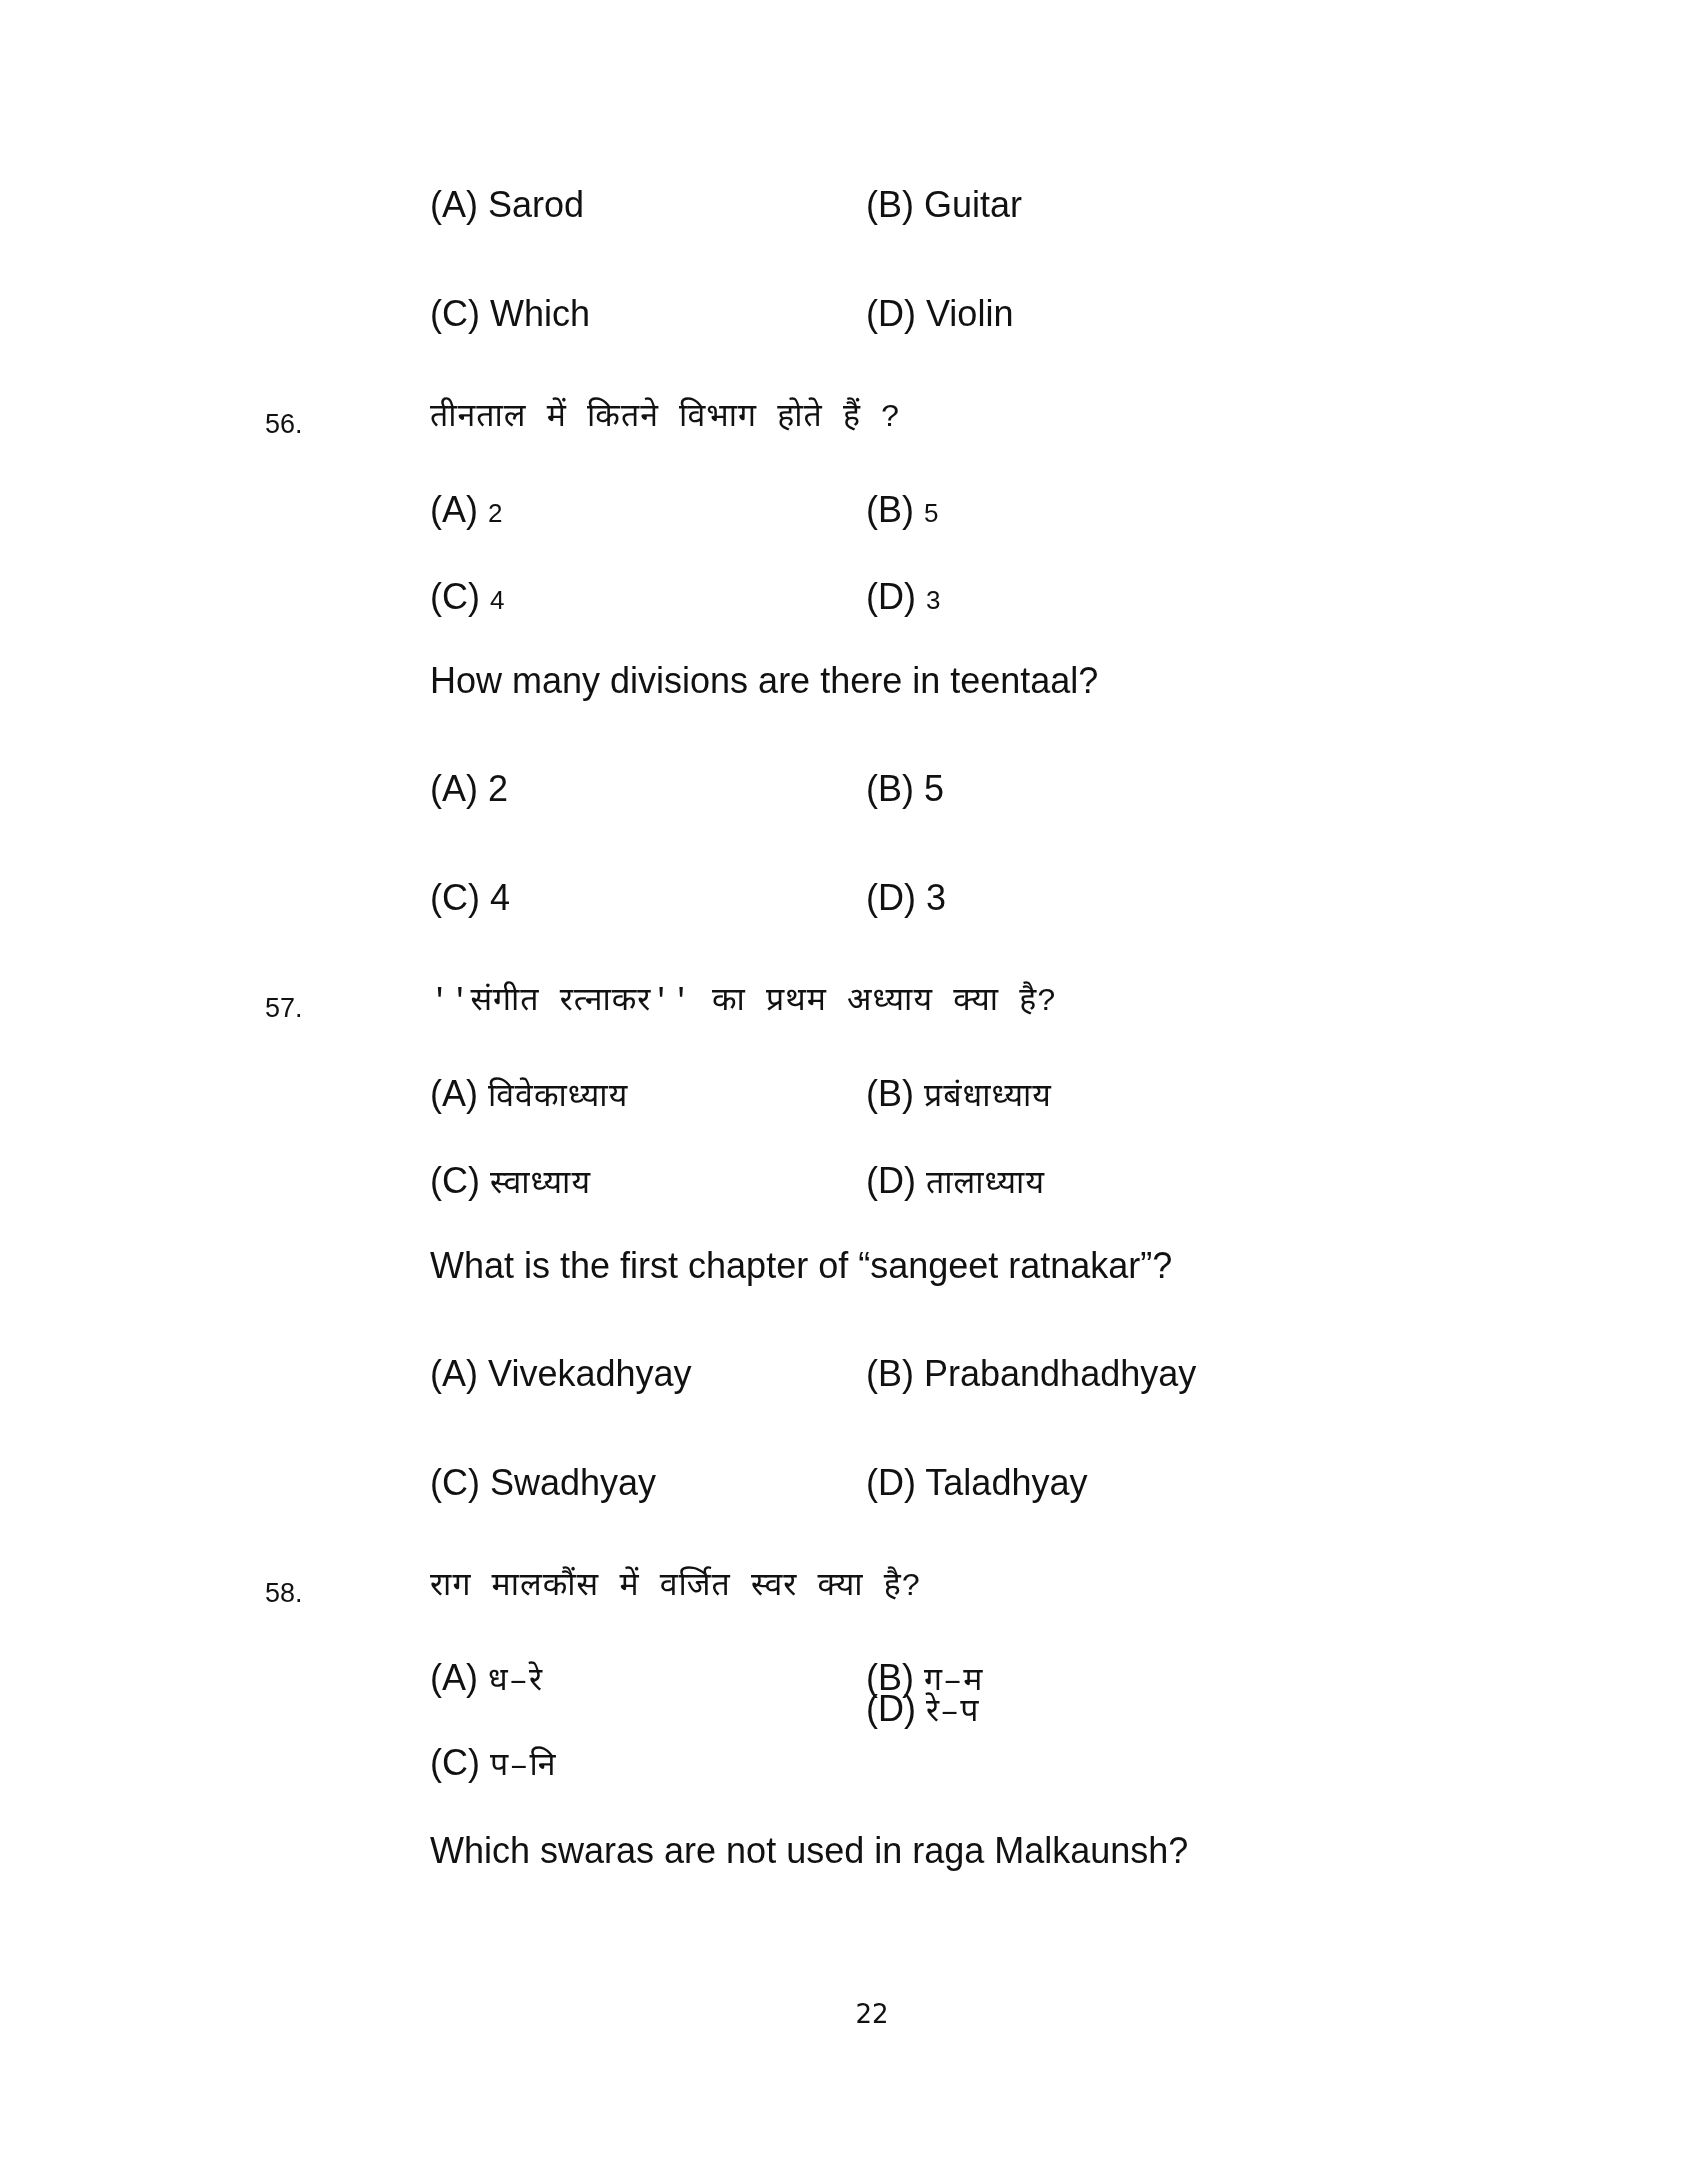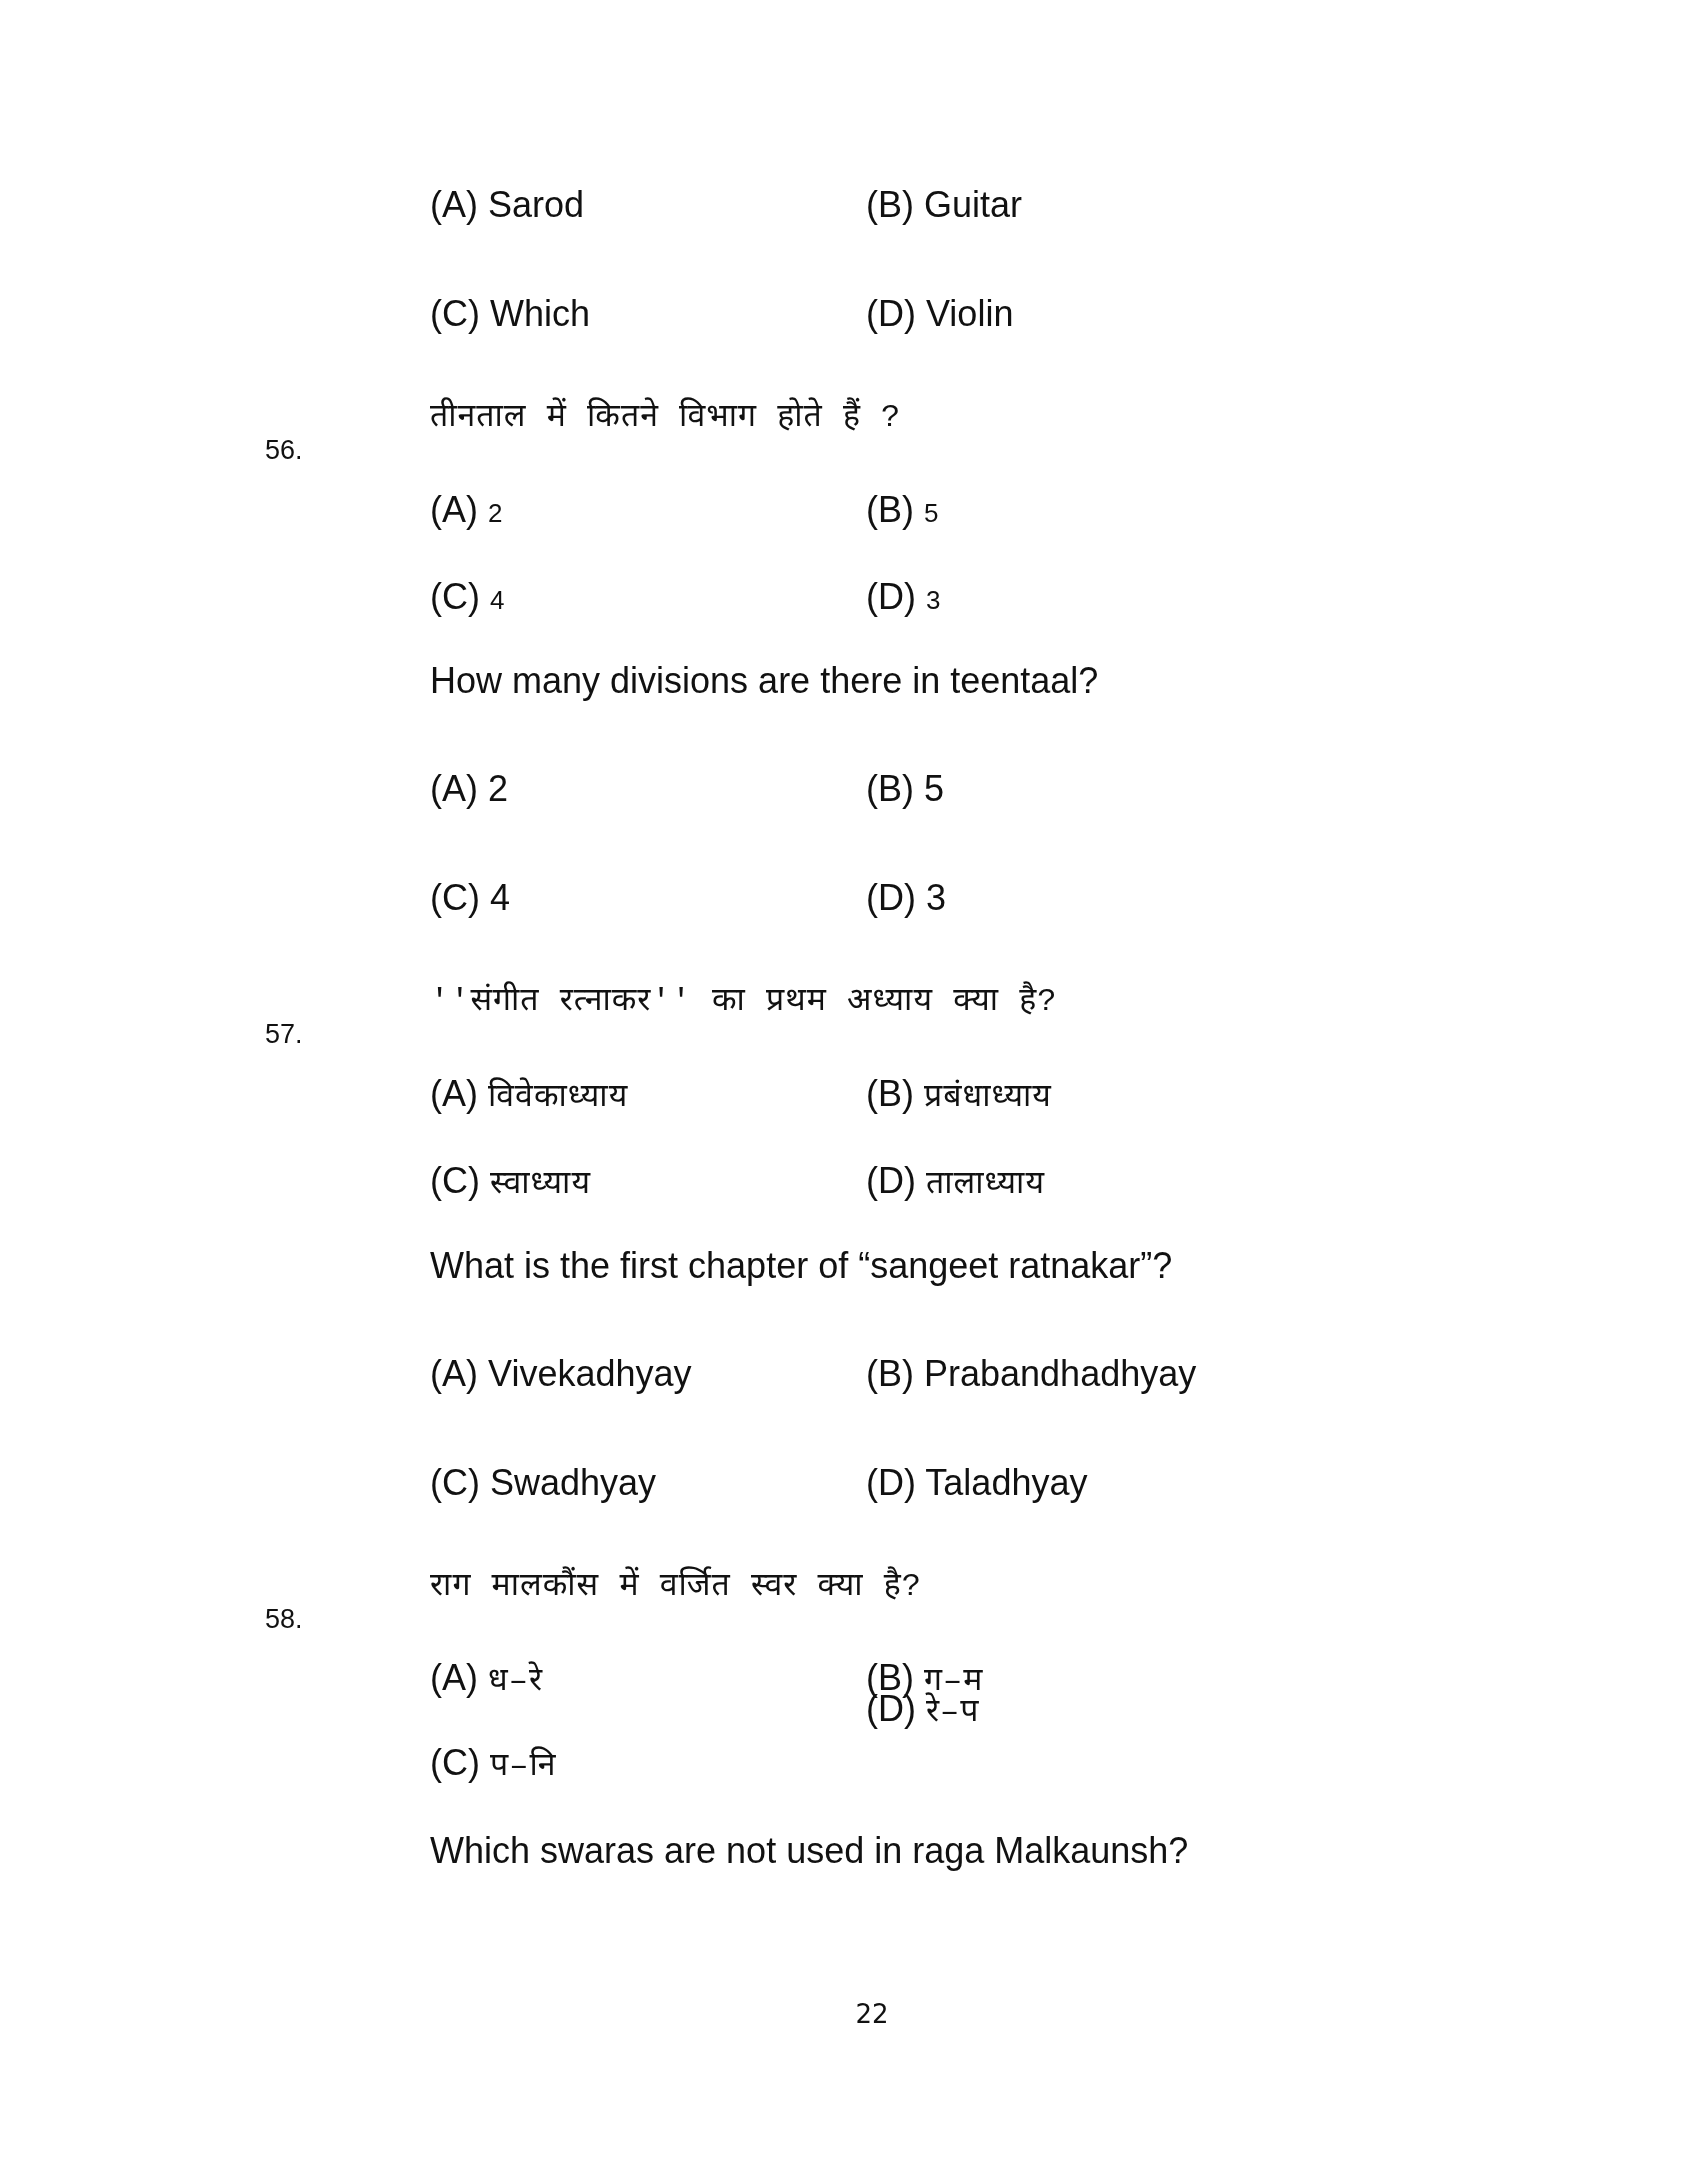--- a/index.html
+++ b/index.html
@@ -1,19 +1,19 @@
 <!DOCTYPE html>
 <html><head>
   <meta charset="utf-8">
   <style>
     html, body { margin: 0; padding: 0; background: #ffffff; }
     body { width: 1683px; height: 2178px; position: relative; overflow: hidden;
            font-family: "Liberation Sans", "DejaVu Sans", sans-serif; color: #111; }
     .abs { position: absolute; white-space: nowrap; line-height: 1; }
-    .qnum { left: 265px; font-size: 27px; margin-top: 26px; }
+    .qnum { left: 265px; font-size: 27px; }
     .text { font-size: 36px; }
     .colA { left: 382px; margin-left: 48px; }
     .colB { left: 866px; }
     .small { font-size: 26px; }
     .hi { font-family: Liberation Mono, monospace; font-size: 32px; letter-spacing: 1px; }
     .pagenum { left: 0; width: 1744px; text-align: center; font-size: 26px; font-family: "DejaVu Sans", sans-serif; }
   </style>
 </head>
 <body>
 

